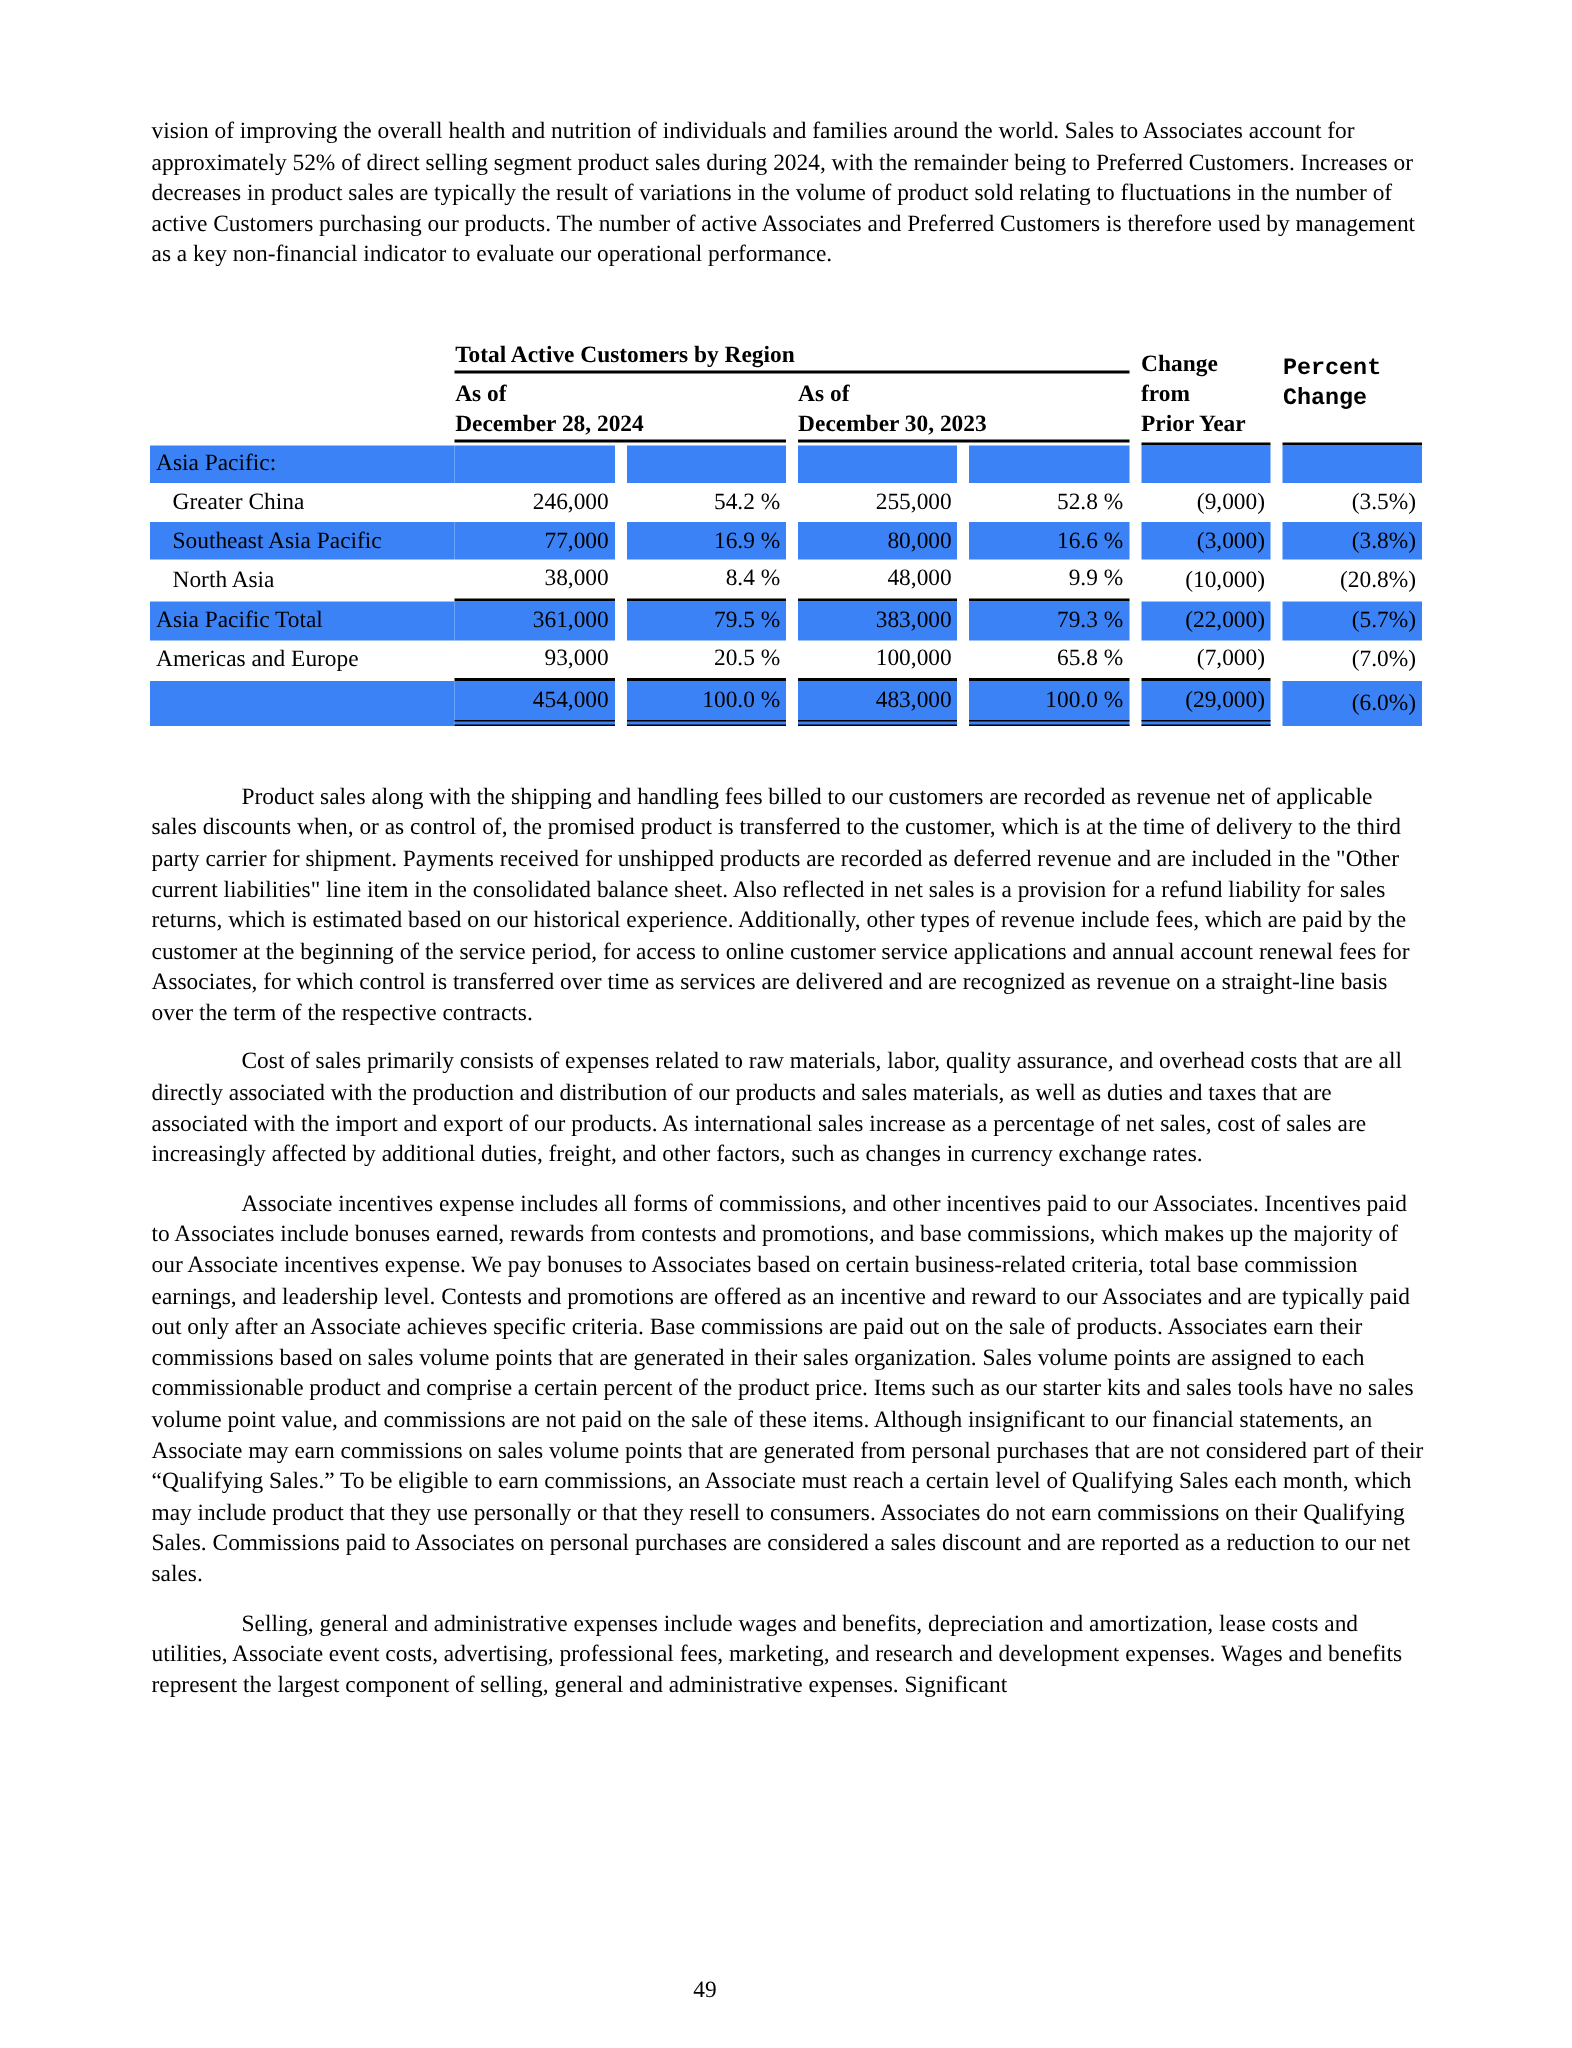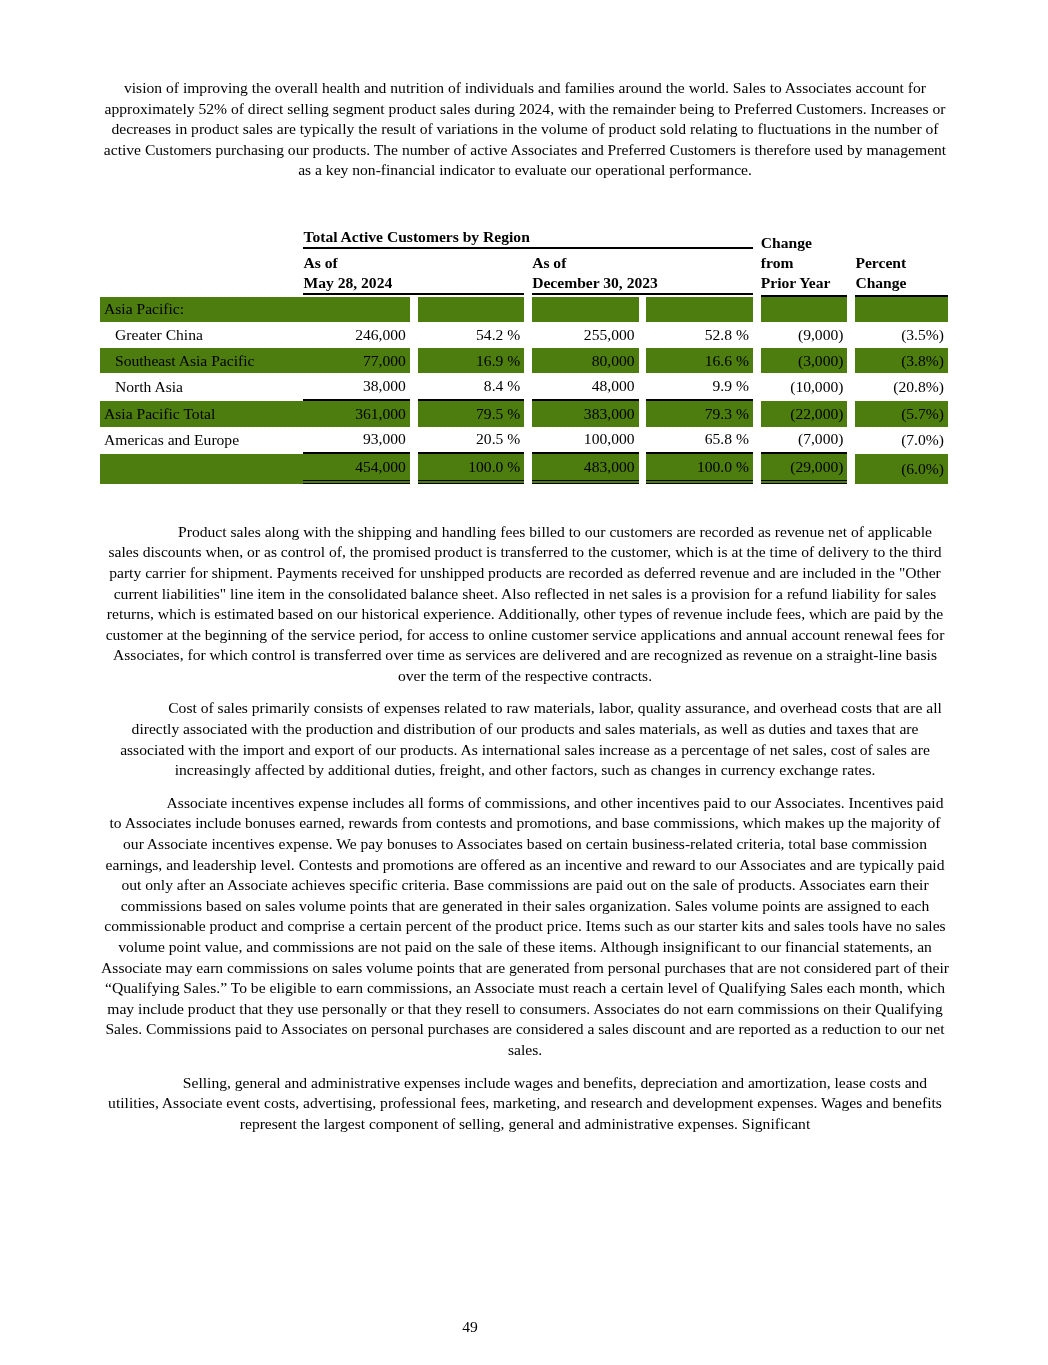--- a/index.html
+++ b/index.html
@@ -1,26 +1,26 @@
 <!DOCTYPE html>
 <html><head>
 <meta charset="utf-8">
 <style>
   html, body { margin: 0; padding: 0; background: #ffffff; }
   body { width: 1048px; height: 1365px; position: relative; overflow: hidden;
          font-family: "Liberation Serif", serif; color: #000; font-size: 15.6px; }
   .page { position: absolute; left: 101px; top: 78px; width: 848px; }
-  p { margin: 0; line-height: 20.6px; text-align: center; }
+  p { margin: 0; line-height: 20.6px; text-align: left; }
   p.indent { text-indent: 60px; }
   .gap { height: 12px; }
   .heading { font-weight: bold; line-height: 20px; }
   table { border-collapse: separate; border-spacing: 0; width: 848px; margin-left: -1px; }
   td, th { padding: 0; font-size: 15.6px; font-family: "Liberation Serif", serif; height: 25.6px; line-height: 20px; }
   th { font-weight: bold; }
-  .shade td { background: #4d7c0f; }
+  .shade td { background: #3b82f6; }
   td.lab { padding-left: 4px; white-space: nowrap; }
   td.lab.sub { padding-left: 15px; }
   td.num { text-align: right; padding-right: 4px; white-space: nowrap; }
   .sp { width: 8px; background: transparent !important; }
   .hdrcell { text-align: left; vertical-align: bottom; }
   .ul { border-bottom: 2px solid #000; }
   .dbl { border-bottom: 4px double #000; }
   .pageno { position: absolute; left: 0; width: 940px; top: 1318px; text-align: center; font-size: 15.6px; }
 </style>
 </head>
@@ -50,30 +50,30 @@
         <tr>
       <th></th>
       <th colspan="7" class="hdrcell ul" style="height:22px">Total Active Customers by Region</th>
       <th class="sp"></th>
       <th class="hdrcell" rowspan="2" style="vertical-align:bottom; padding-bottom:2px;">
         <div>Change</div>
         <div>from</div>
         <div>Prior Year</div>
       </th>
       <th class="sp"></th>
-      <th class="hdrcell" rowspan="2" style="vertical-align:bottom; padding-bottom:2px;">
+      <th class="hdrcell" rowspan="2" style="vertical-align:bottom; padding-bottom:20px;font-family:Liberation Mono, monospace;">
         <div>Percent</div>
         <div>Change</div>
       </th>
     </tr>
     <tr>
       <th style="height:46px"></th>
       <th colspan="3" class="hdrcell ul">
         <div>As of</div>
-        <div>May 28, 2024</div>
+        <div>December 28, 2024</div>
       </th>
       <th class="sp"></th>
       <th colspan="3" class="hdrcell ul">
         <div>As of</div>
         <div>December 30, 2023</div>
       </th>
       <th class="sp"></th>
     </tr>
     <tr style="height:0">
           <td colspan="9" style="height:0"></td>

